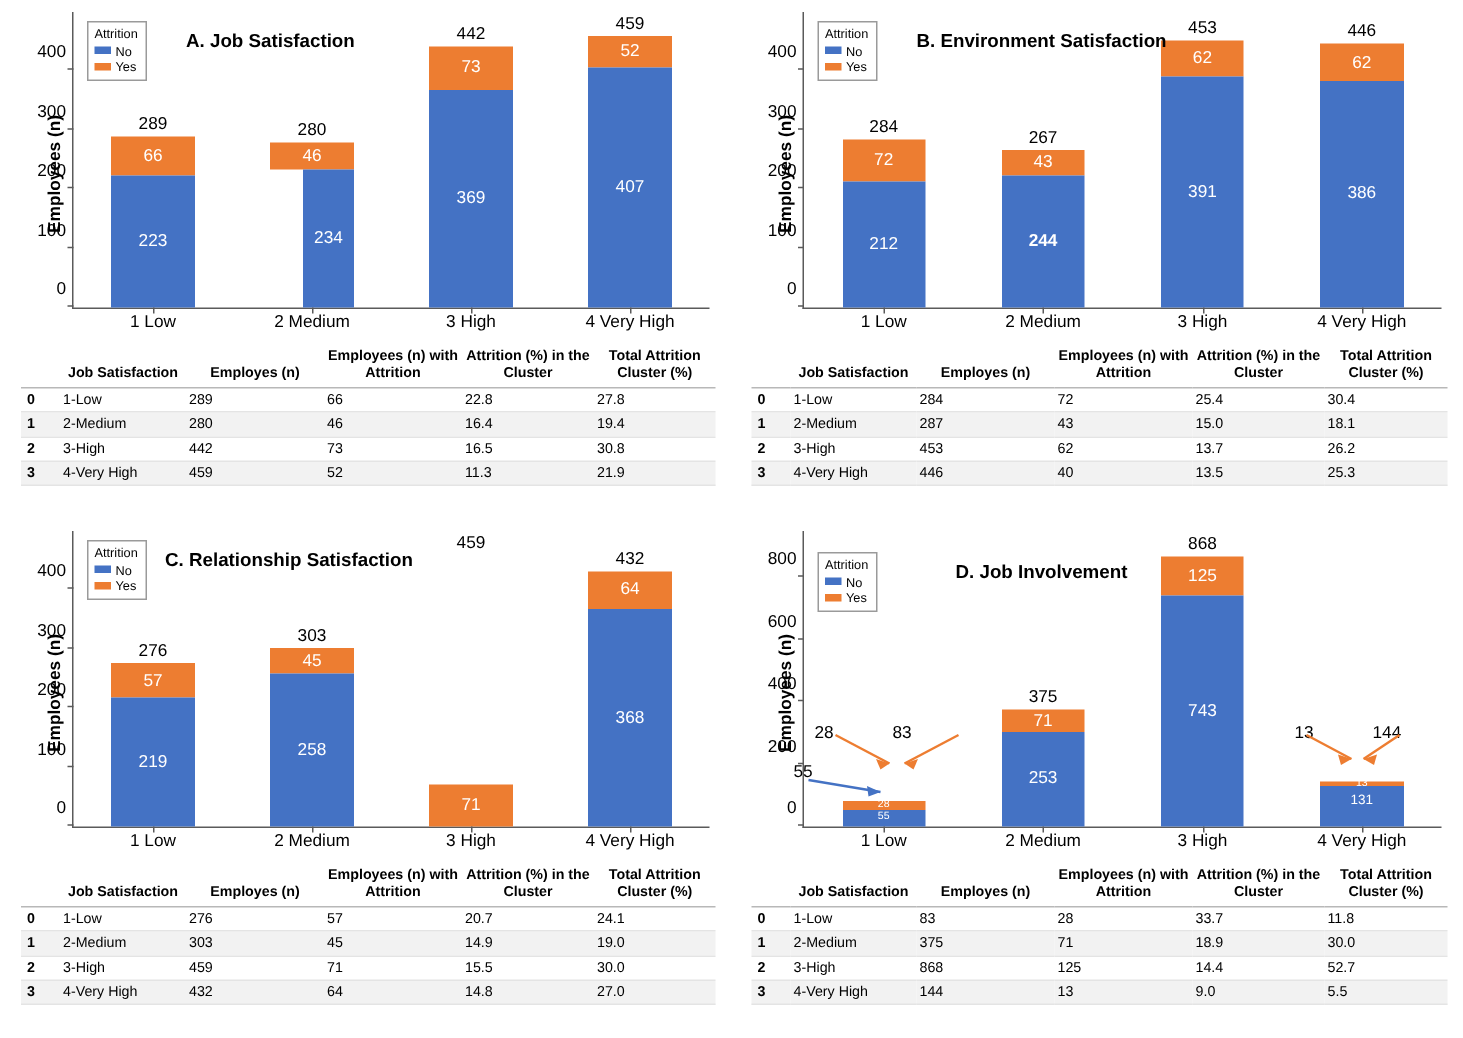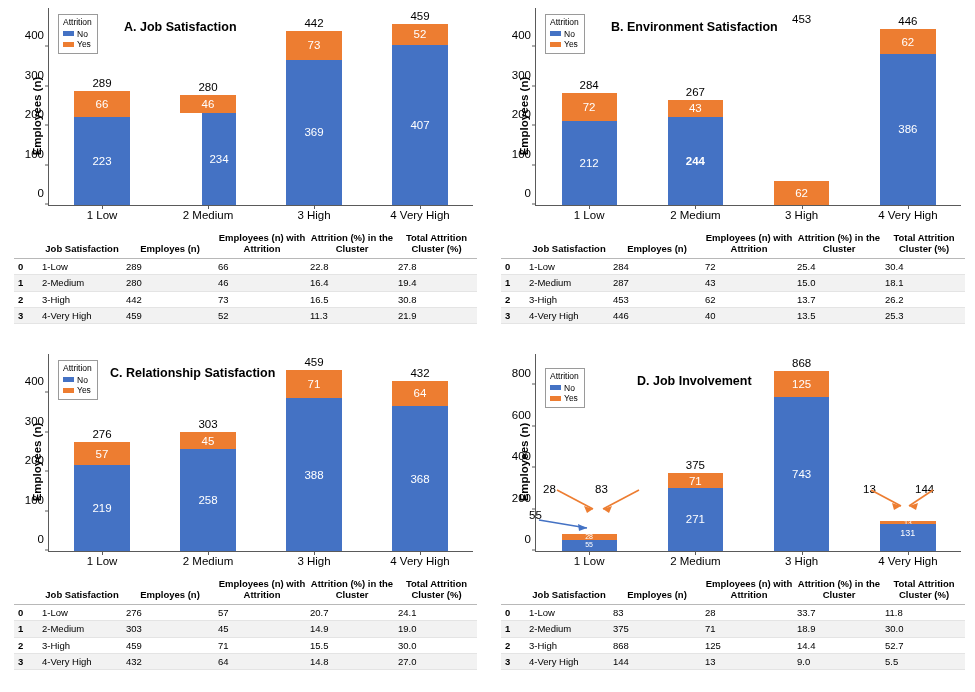--- a/index.html
+++ b/index.html
@@ -323,20 +323,21 @@
               <div class="seg-yes" style="height:16.10%;">43</div>
               <div class="seg-no" style="height:83.90%;font-weight:bold;">244</div>
             </div>
             <div class="xtickmark"></div>
             <div class="xtick">2 Medium</div>
           </div>
           <div class="barcell">
             <div class="total-label" style="bottom:91.6%;">453</div>
             <div class="bar" style="height:90.6%;">
               <div class="seg-yes" style="height:13.69%;">62</div>
+              <div class="seg-no" style="height:86.31%;">391</div>
             </div>
             <div class="xtickmark"></div>
             <div class="xtick">3 High</div>
           </div>
           <div class="barcell">
             <div class="total-label" style="bottom:90.2%;">446</div>
             <div class="bar" style="height:89.2%;">
               <div class="seg-yes" style="height:13.90%;">62</div>
               <div class="seg-no" style="height:86.10%;">386</div>
             </div>
@@ -447,21 +448,20 @@
               <div class="seg-yes" style="height:14.85%;">45</div>
               <div class="seg-no" style="height:85.15%;">258</div>
             </div>
             <div class="xtickmark"></div>
             <div class="xtick">2 Medium</div>
           </div>
           <div class="barcell">
             <div class="total-label" style="bottom:92.8%;">459</div>
             <div class="bar" style="height:91.8%;">
               <div class="seg-yes" style="height:15.47%;">71</div>
-              <div class="seg-no" style="height:84.53%;">388</div>
             </div>
             <div class="xtickmark"></div>
             <div class="xtick">3 High</div>
           </div>
           <div class="barcell">
             <div class="total-label" style="bottom:87.4%;">432</div>
             <div class="bar" style="height:86.4%;">
               <div class="seg-yes" style="height:14.81%;">64</div>
               <div class="seg-no" style="height:85.19%;">368</div>
             </div>
@@ -587,21 +587,21 @@
                   <span class="tinylabel" style="top:1px;">55</span>
                 </div>
             </div>
             <div class="xtickmark"></div>
             <div class="xtick">1 Low</div>
           </div>
           <div class="barcell">
             <div class="total-label" style="bottom:40.5%;">375</div>
             <div class="bar" style="height:39.5%;">
               <div class="seg-yes" style="height:18.93%;">71</div>
-              <div class="seg-no" style="height:81.07%;">271</div>
+              <div class="seg-no" style="height:81.07%;">253</div>
             </div>
             <div class="xtickmark"></div>
             <div class="xtick">2 Medium</div>
           </div>
           <div class="barcell">
             <div class="total-label" style="bottom:92.4%;">868</div>
             <div class="bar" style="height:91.4%;">
               <div class="seg-yes" style="height:14.40%;">125</div>
               <div class="seg-no" style="height:85.60%;">743</div>
             </div>

